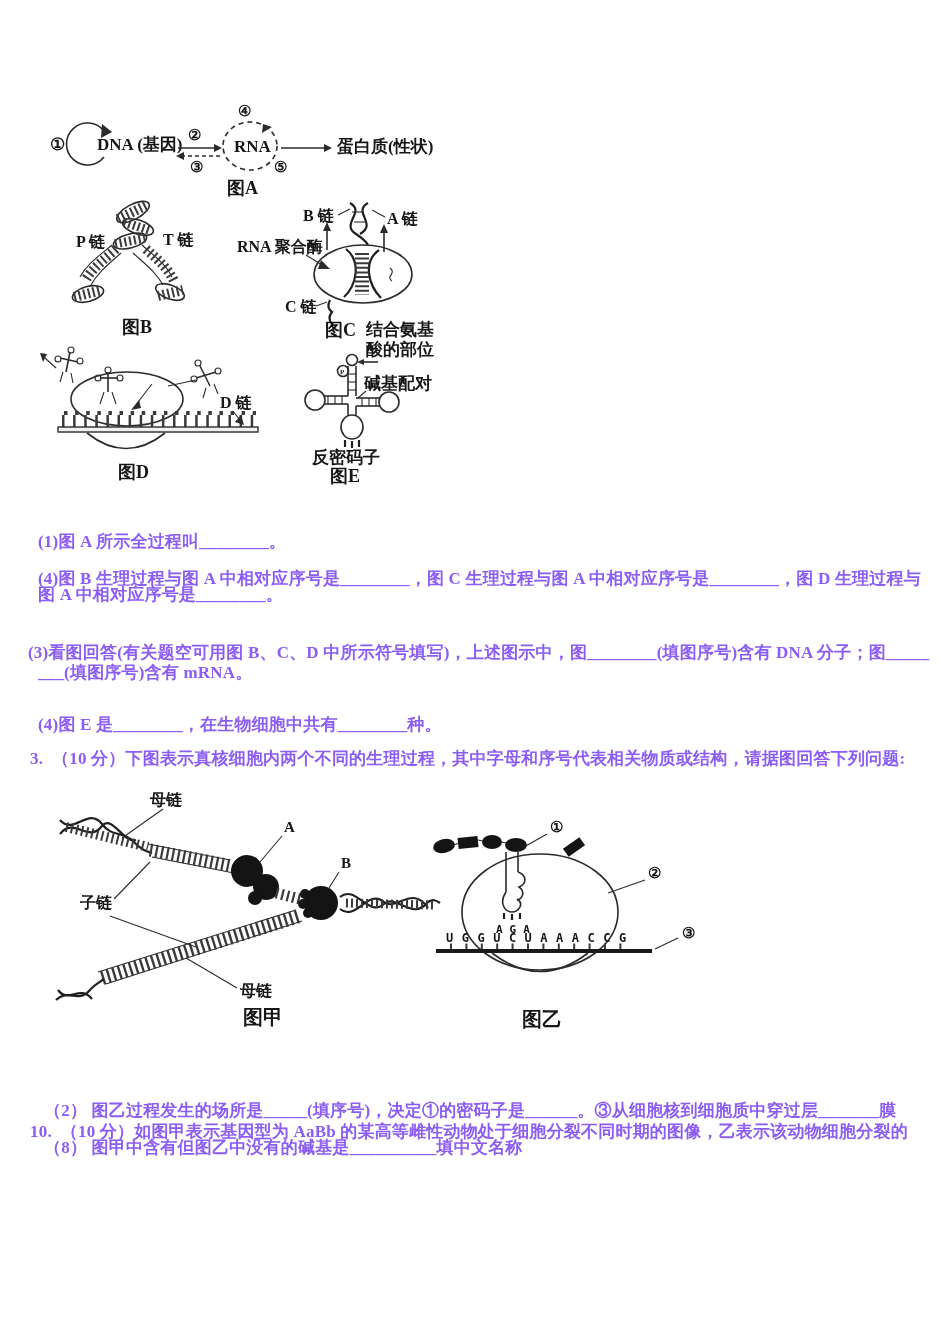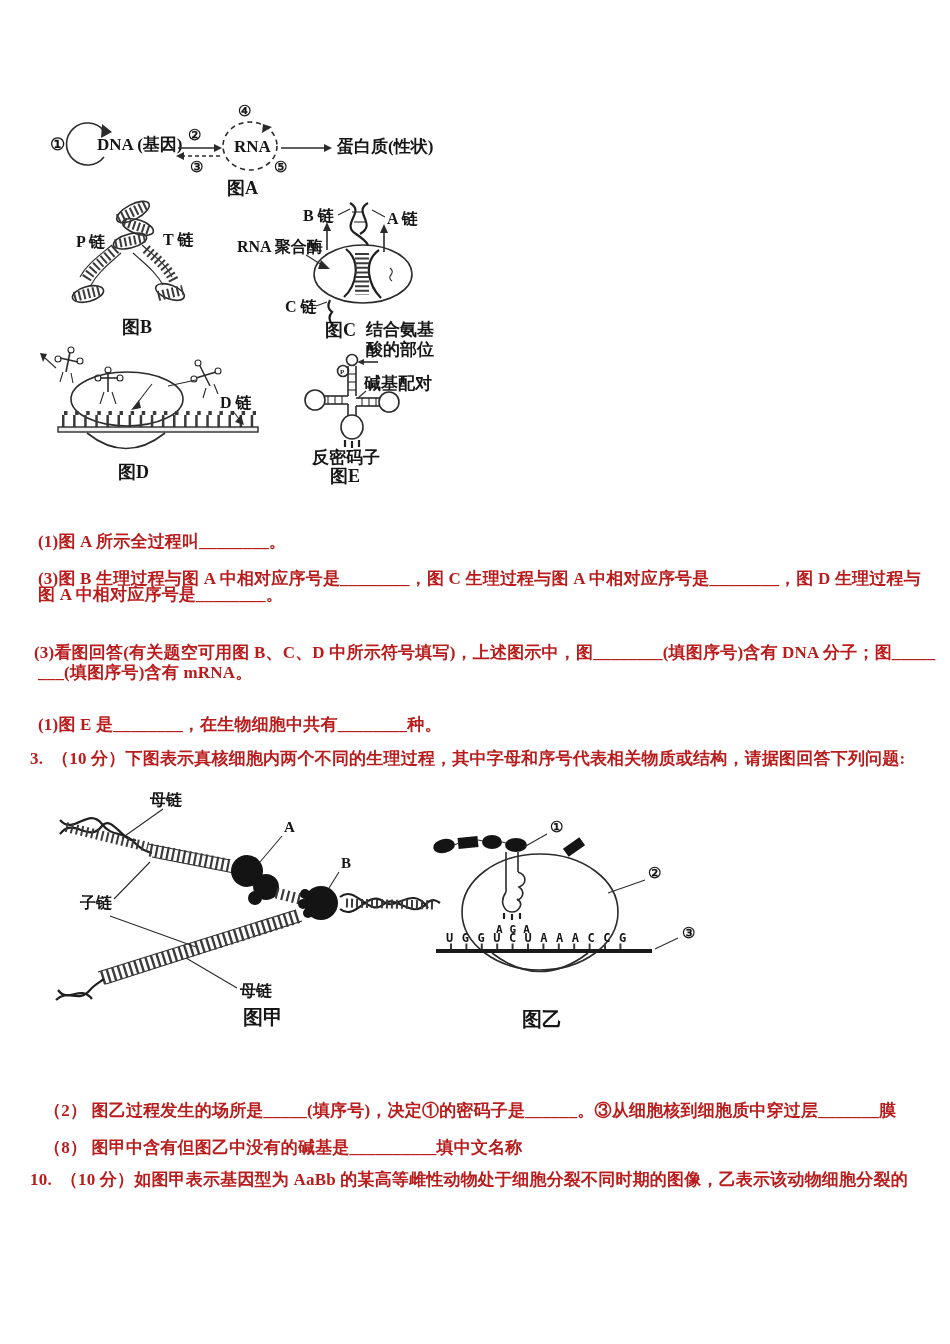--- a/index.html
+++ b/index.html
@@ -4,21 +4,21 @@
 <style>
   * { margin:0; padding:0; box-sizing:border-box; }
   html,body { background:#ffffff; }
   .page {
     position:relative; width:950px; height:1344px; background:#ffffff;
     overflow:hidden;
     font-family:"Liberation Serif","DejaVu Serif",serif;
   }
   .tline {
     position:absolute; white-space:pre; font-size:17px; font-weight:600;
-    color:#b91c1c; letter-spacing:0.2px;
+    color:#8b5cf6; letter-spacing:0.2px;
   }
   svg.overlay { position:absolute; left:0; top:0; }
   svg text {
     font-family:"Liberation Serif","DejaVu Serif",serif;
     font-weight:700; fill:#161616;
   } .ft15 { font-size:15px; } .ft16 { font-size:16px; }
   .ft17 { font-size:17px; } .ft18 { font-size:18px; } .ft20 { font-size:20px; }
   .mono { font-family:"DejaVu Sans Mono",monospace; font-weight:700; }
   .ln   { stroke:#2b2b2b; stroke-width:1.6; fill:none; }
   .ln2  { stroke:#1f1f1f; stroke-width:2.2; fill:none; }
@@ -307,26 +307,26 @@
         <line x1="436" y1="951" x2="652" y2="951" stroke="#1a1a1a" stroke-width="4"></line>
       </g>
       <text class="ft15" x="682" y="938">③</text>
       <line class="thin" x1="678" y1="938" x2="655" y2="949"></line>
       <path class="ln" d="M492,953 Q540,990 588,953"></path>
       <text class="ft20" x="522" y="1026">图乙</text>
     </g>
   </svg>
 
   <div class="tline" style="left:38px; top:530px">(1)图 A 所示全过程叫________。</div>
-  <div class="tline" style="left:38px; top:567px">(3)图 B 生理过程与图 A 中相对应序号是________，图 C 生理过程与图 A 中相对应序号是________，图 D 生理过程与</div>
+  <div class="tline" style="left:38px; top:567px">(4)图 B 生理过程与图 A 中相对应序号是________，图 C 生理过程与图 A 中相对应序号是________，图 D 生理过程与</div>
   <div class="tline" style="left:38px; top:583px">图 A 中相对应序号是________。</div>
-  <div class="tline" style="left:34px; top:641px">(3)看图回答(有关题空可用图 B、C、D 中所示符号填写)，上述图示中，图________(填图序号)含有 DNA 分子；图_____</div>
+  <div class="tline" style="left:28px; top:641px">(3)看图回答(有关题空可用图 B、C、D 中所示符号填写)，上述图示中，图________(填图序号)含有 DNA 分子；图_____</div>
   <div class="tline" style="left:38px; top:661px">___(填图序号)含有 mRNA。</div>
-  <div class="tline" style="left:38px; top:713px">(1)图 E 是________，在生物细胞中共有________种。</div>
+  <div class="tline" style="left:38px; top:713px">(4)图 E 是________，在生物细胞中共有________种。</div>
 
   <div class="tline" style="left:30px; top:747px">3.  （10 分）下图表示真核细胞内两个不同的生理过程，其中字母和序号代表相关物质或结构，请据图回答下列问题:</div>
 
   <div class="tline" style="left:44px; top:1099px">（2） 图乙过程发生的场所是_____(填序号)，决定①的密码子是______。③从细胞核到细胞质中穿过层_______膜</div>
   <div class="tline" style="left:44px; top:1136px">（8） 图甲中含有但图乙中没有的碱基是__________填中文名称</div>
 
-  <div class="tline" style="left:30px; top:1168px">10.  （10 分）如图甲表示基因型为 AaBb 的某高等雌性动物处于细胞分裂不同时期的图像，乙表示该动物细胞分裂的</div>
+  <div class="tline" style="left:30px; top:1120px">10.  （10 分）如图甲表示基因型为 AaBb 的某高等雌性动物处于细胞分裂不同时期的图像，乙表示该动物细胞分裂的</div>
 
 </div>
 
 </body></html>

